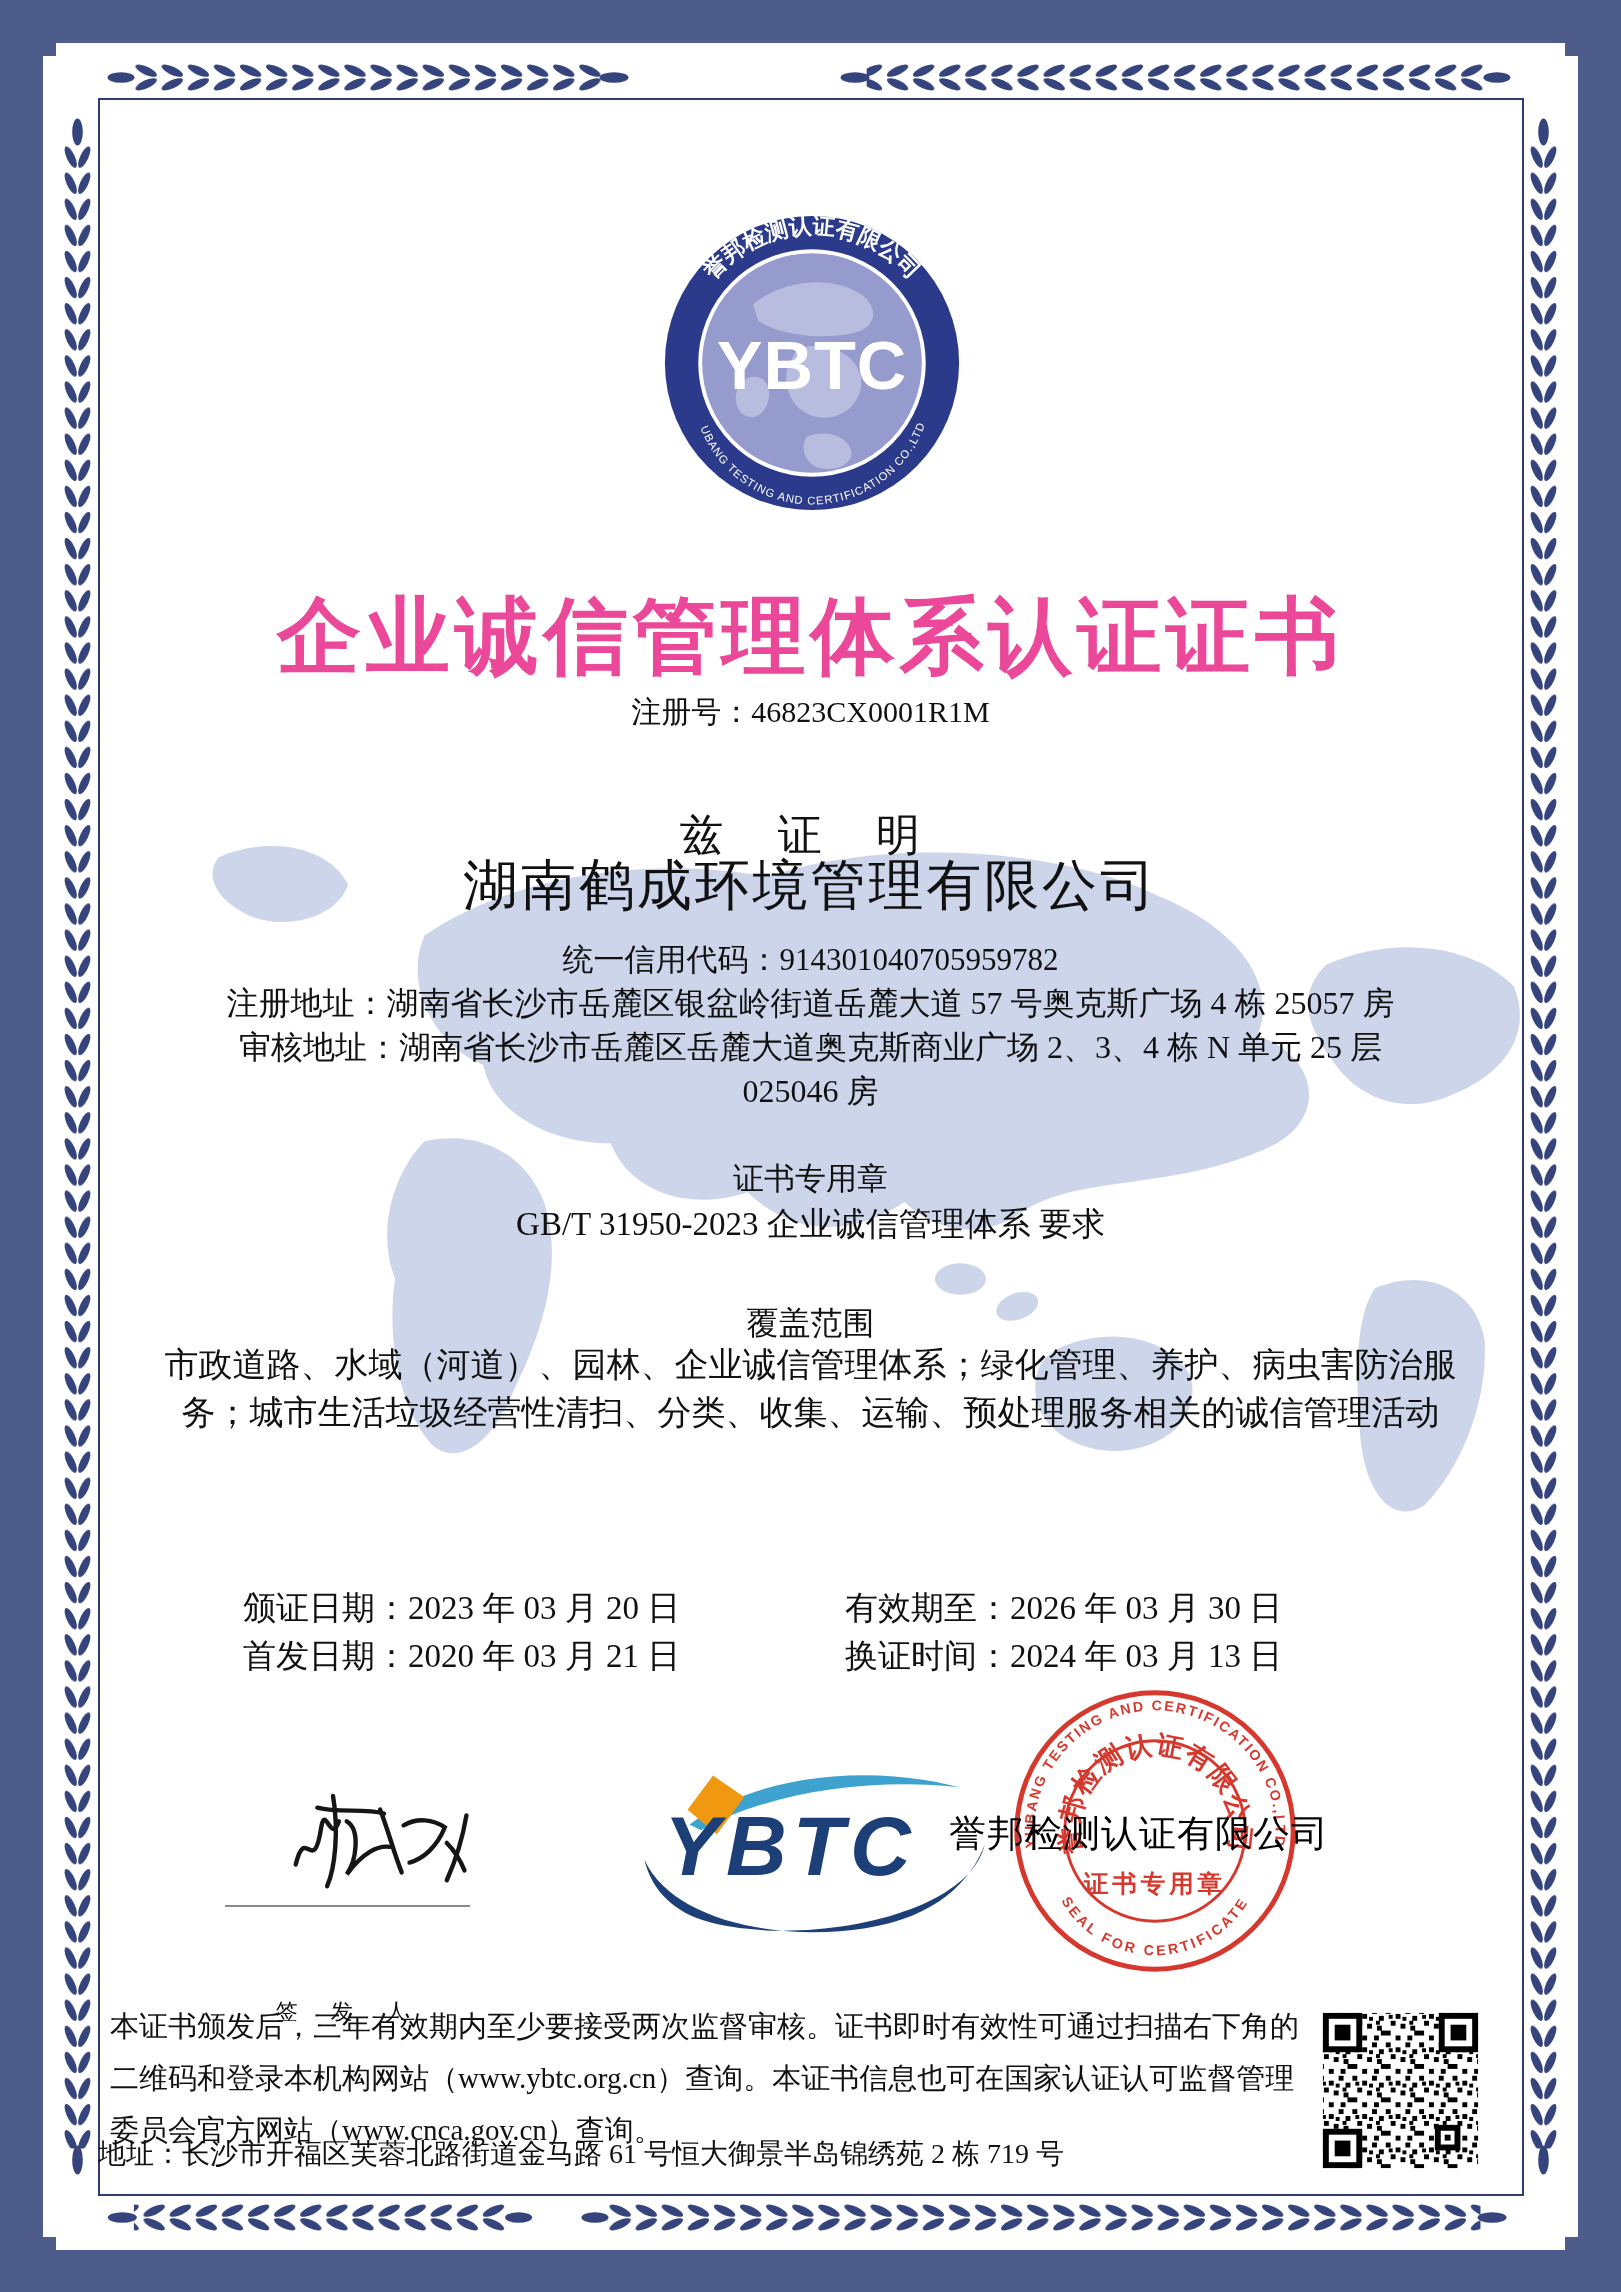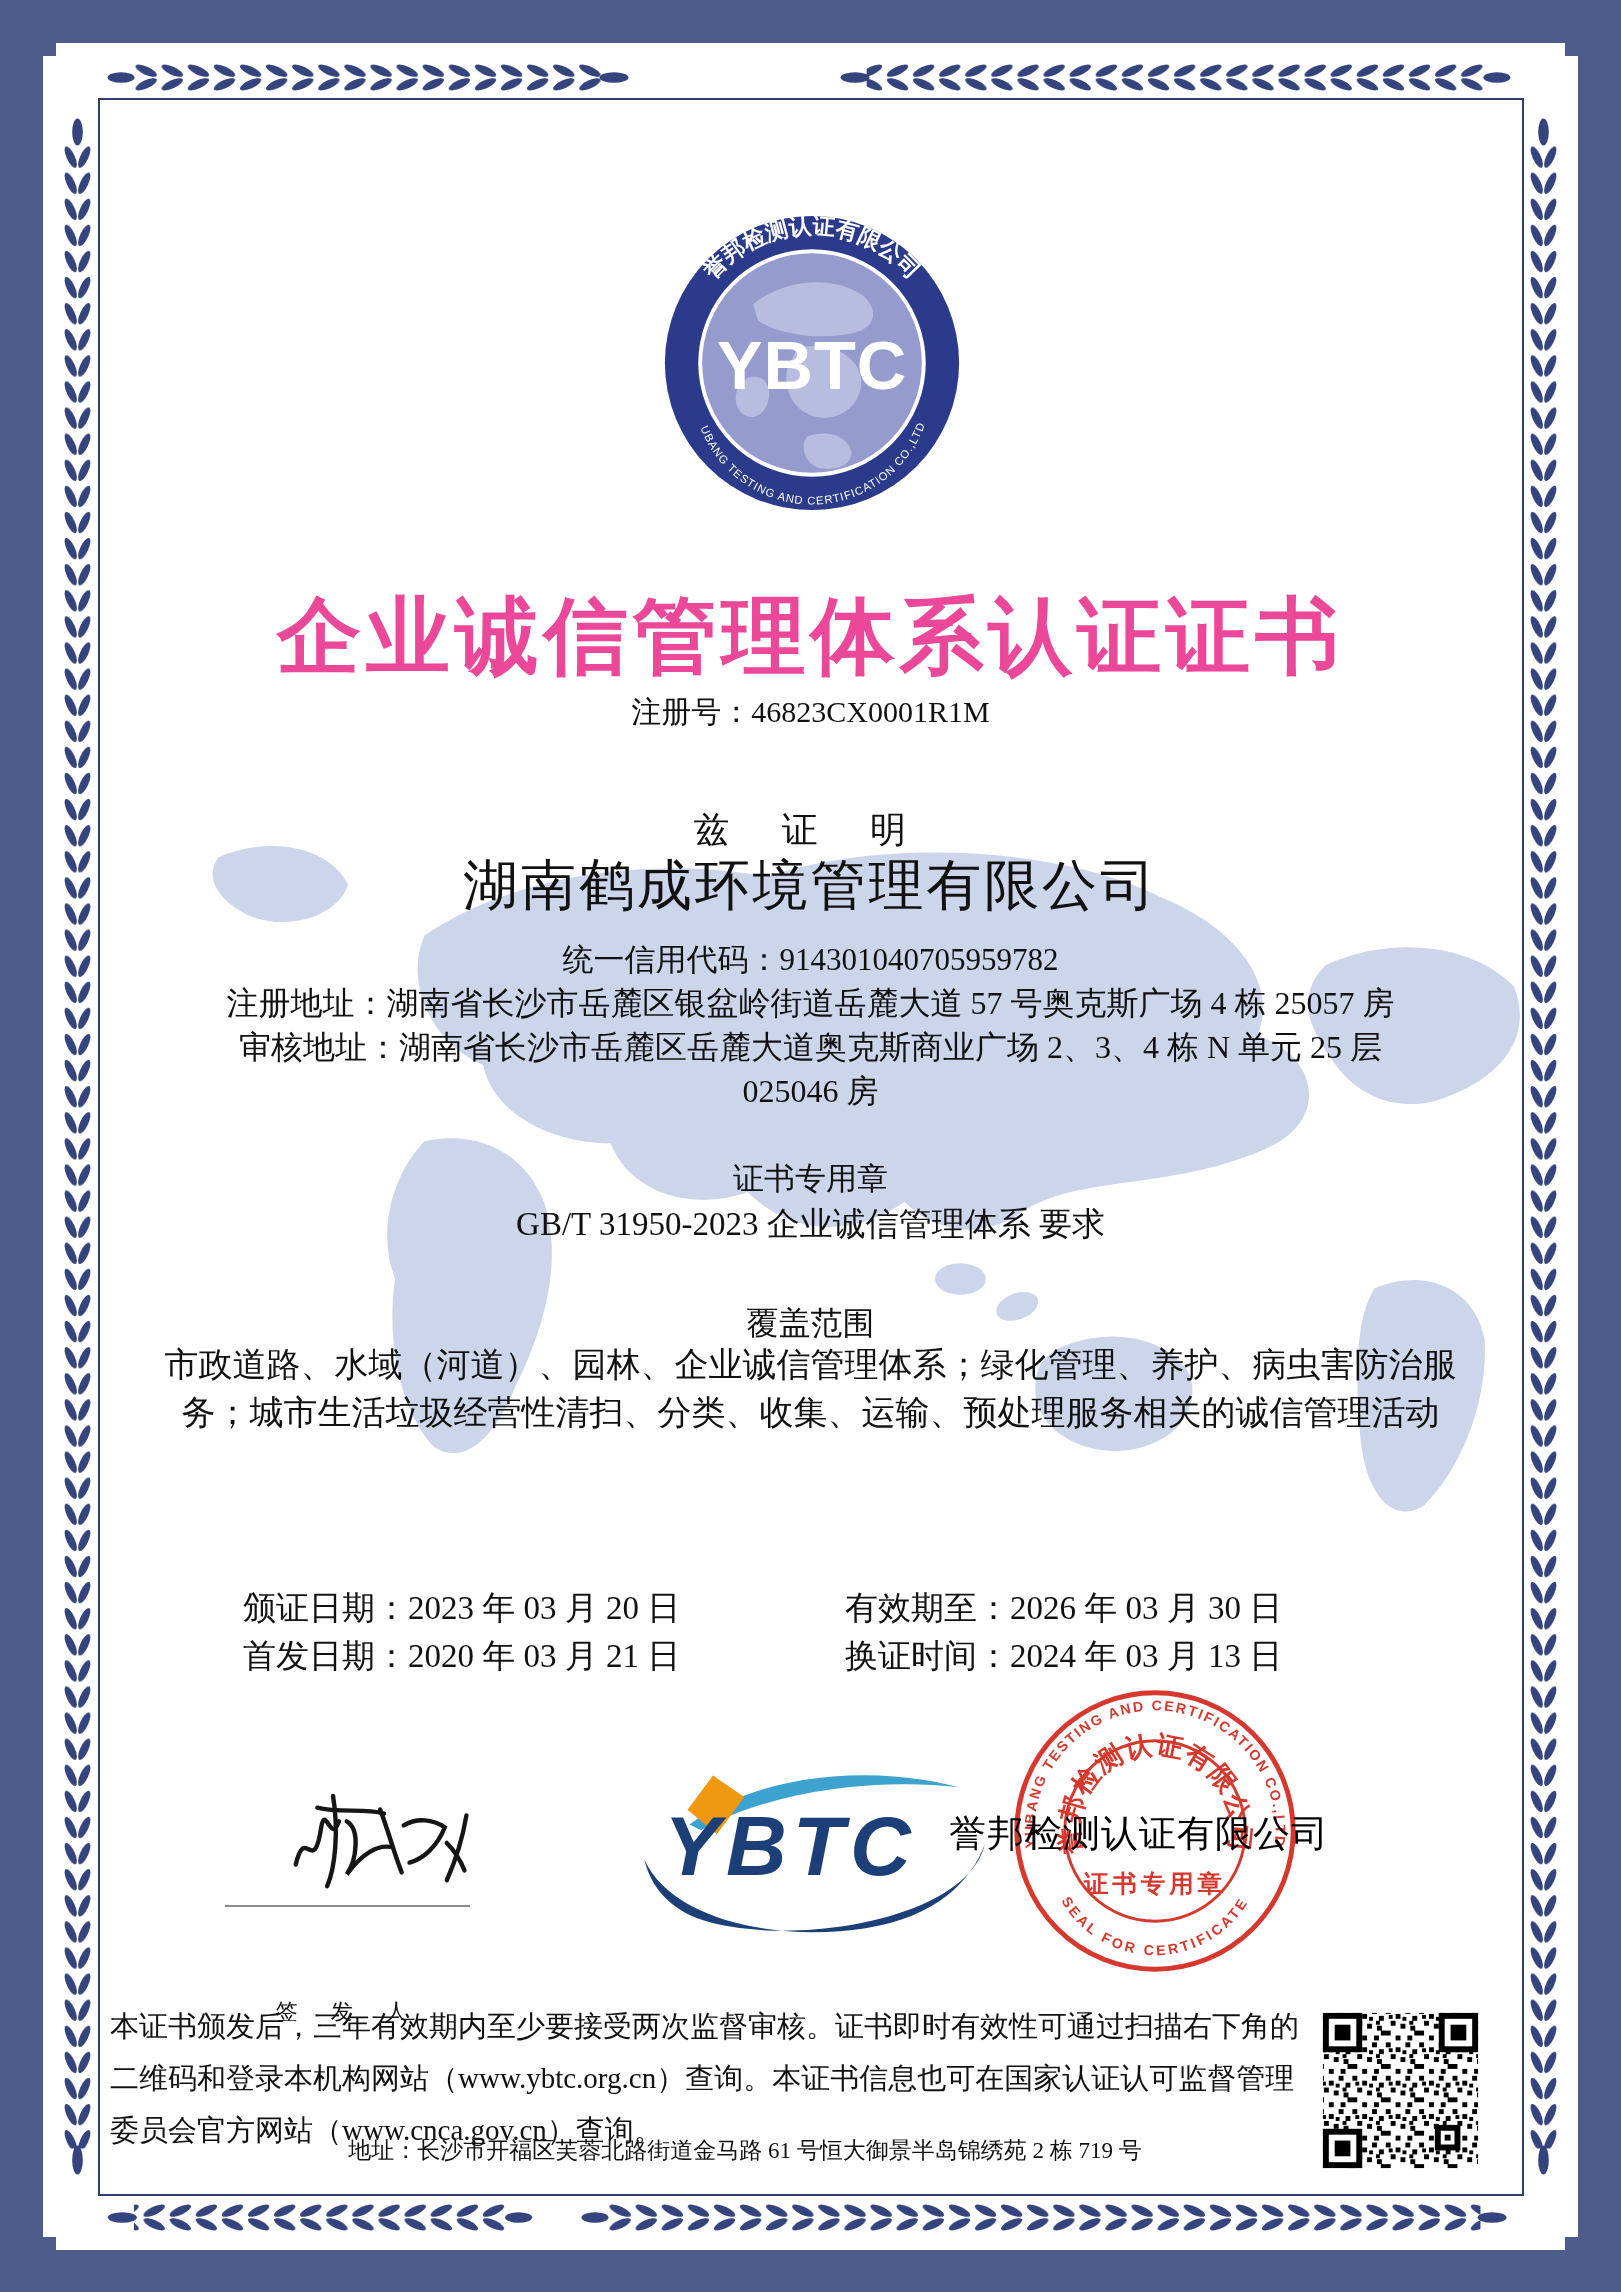--- a/index.html
+++ b/index.html
@@ -11,37 +11,37 @@
   .corner{position:absolute;width:56px;height:56px;background:#4d5c8b;}
   
   .rulebox{position:absolute;left:98px;top:98px;width:1422px;height:2094px;
            border:2.9px solid #2e3d6e;box-sizing:content-box;}
   .lh{position:absolute;}
   .flip{transform:scaleX(-1);}
   
   .cline{position:absolute;left:98px;width:1425px;text-align:center;white-space:nowrap;}
   .title{font-size:84px;font-weight:900;letter-spacing:4.9px;color:#ec4899;}
   .regno{font-size:30px;}
-  .hereby{font-size:36px;letter-spacing:21.6px;}
+  .hereby{font-size:44px;letter-spacing:21.6px;}
   .company{font-size:55px;font-weight:normal;letter-spacing:2.9px;}
   .body32{font-size:31px;}
   .body33{font-size:32px;}
   .body34{font-size:33px;}
   .scope{position:absolute;left:134px;top:1341px;width:1353px;font-size:34px;line-height:48px;
          text-align:center;white-space:normal;}
   .datecol{position:absolute;font-size:33px;line-height:48px;white-space:nowrap;}
   .sigline{position:absolute;left:225px;top:1905px;width:245px;height:2px;background:#8a8a8a;}
   .siglabel{position:absolute;left:214px;top:1997px;width:269px;text-align:center;
             font-size:22px;letter-spacing:13.7px;white-space:nowrap;}
   .issuer{position:absolute;left:949px;top:1809px;font-size:37px;letter-spacing:1px;color:#000;
           white-space:nowrap;z-index:4;}
   .sealwrap{position:absolute;left:1008px;top:1684px;z-index:5;mix-blend-mode:multiply;opacity:.93;}
   .notes{position:absolute;left:110px;top:2000px;width:1204px;font-size:29px;line-height:52px;
          text-align:left;}
-  .footaddr{position:absolute;left:98px;top:2135px;width:1294px;text-align:center;font-size:23px;
+  .footaddr{position:absolute;left:98px;top:2135px;width:1294px;text-align:left;font-size:28px;
             white-space:nowrap;}
   .sealtxt{font-family:"Liberation Sans","DejaVu Sans",sans-serif;}
   svg text{user-select:none;}
 </style>
 </head>
 <body>
 
 <div class="page">
 
   <svg width="0" height="0" style="position:absolute" aria-hidden="true">

